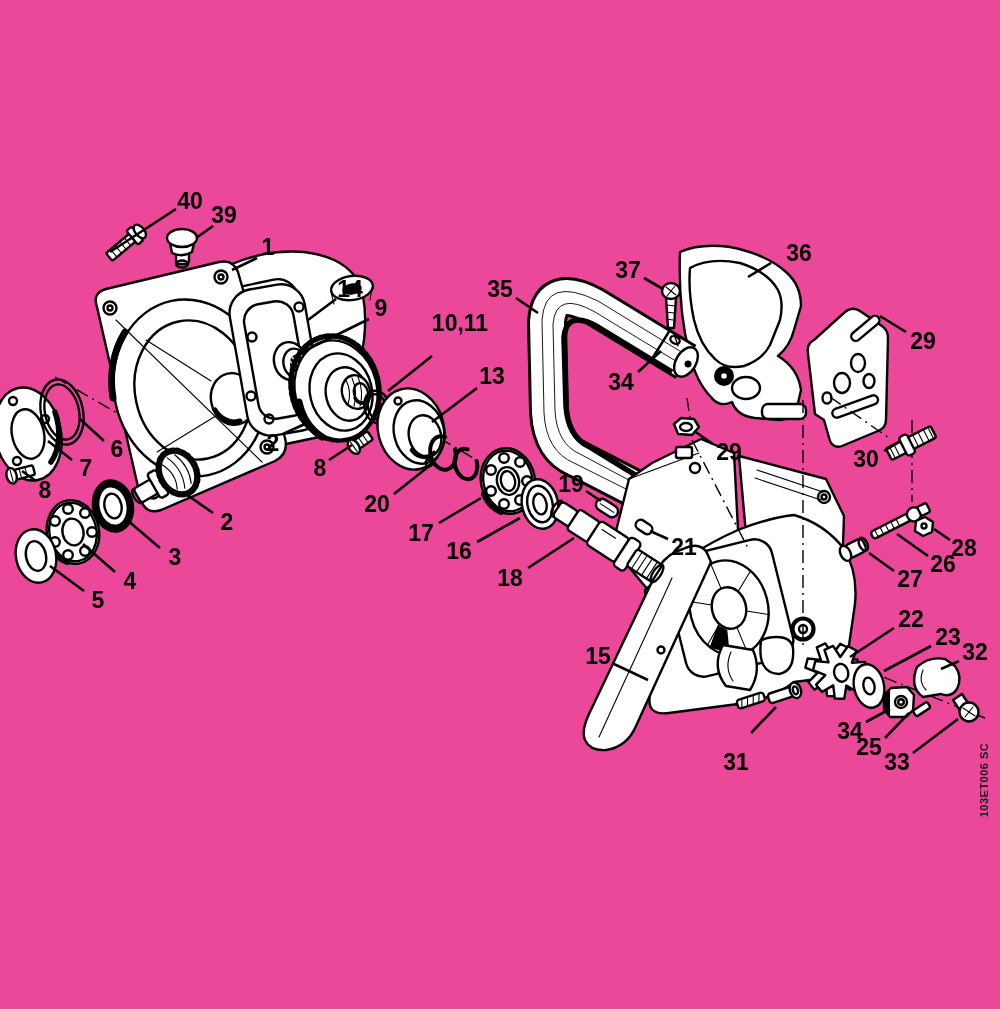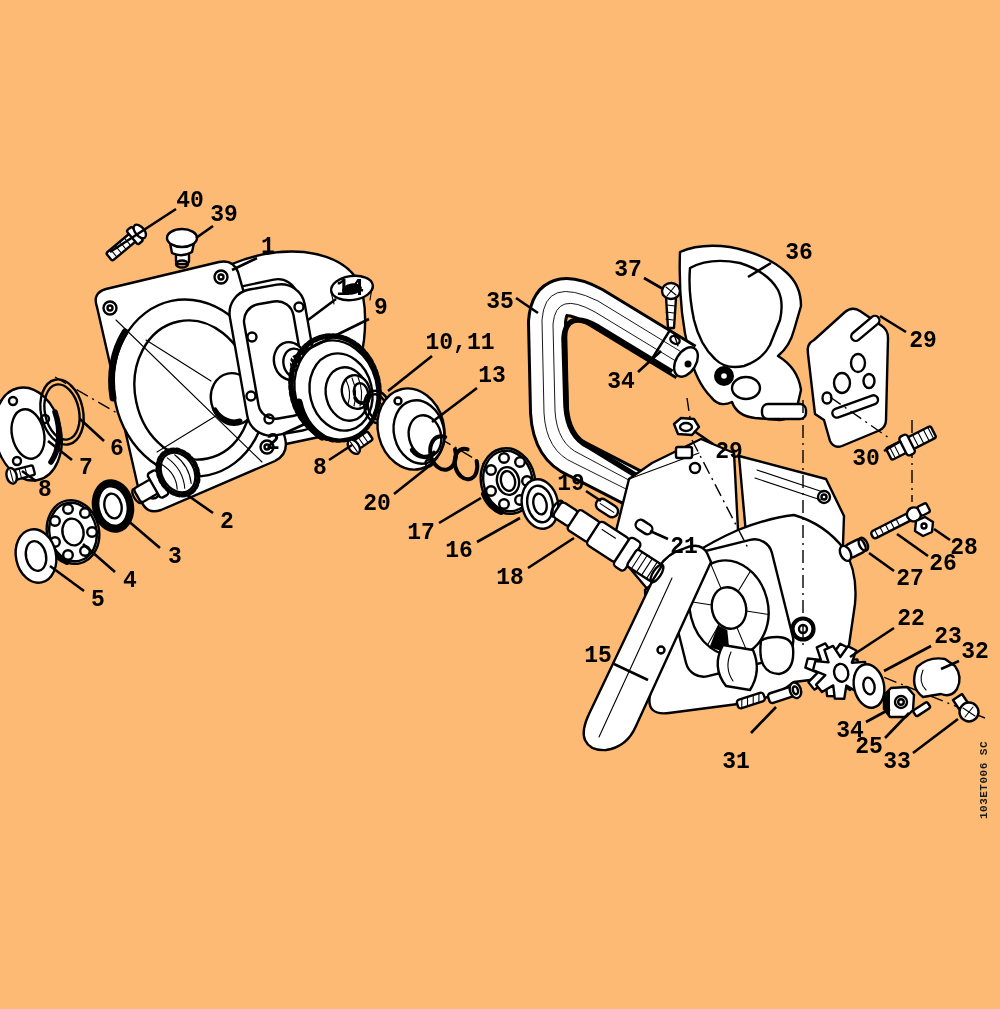--- a/index.html
+++ b/index.html
@@ -1,17 +1,17 @@
 <!DOCTYPE html>
 <html><head>
 <meta charset="utf-8">
 <style>
   html,body{margin:0;padding:0;background:#fff;}
-  .canvas{position:relative;width:1000px;height:1009px;background:#fdba74;overflow:hidden;
-          font-family:Liberation Mono, monospace;}
+  .canvas{position:relative;width:1000px;height:1009px;background:#ec4899;overflow:hidden;
+          font-family:Liberation Sans, sans-serif;}
   svg.layer{position:absolute;left:0;top:0;}
   
   .s{fill:none;stroke:#000;stroke-width:2.4;stroke-linejoin:round;stroke-linecap:round;}
   .w{fill:#fff;stroke:#000;stroke-width:2.4;stroke-linejoin:round;stroke-linecap:round;}
   .k{fill:#000;stroke:none;}
   .t{fill:none;stroke:#000;stroke-width:1.1;stroke-linecap:round;}
   .wh{fill:none;stroke:#fff;stroke-width:1.3;stroke-linecap:round;}
   .axis{fill:none;stroke:#000;stroke-width:1.4;stroke-dasharray:13 5 2 5;}
   #leaders line{stroke:#000;stroke-width:2.6;}
   .callout{position:absolute;transform:translate(-50%,-50%);font-weight:bold;font-size:23px;
@@ -416,38 +416,38 @@
       <line x1="885" y1="738" x2="909" y2="713"></line>
       <line x1="913" y1="753" x2="958" y2="719"></line>
     </svg>
 
 <div id="callouts">
       <div class="callout" style="left: 190px; top: 201px;">40</div>
       <div class="callout" style="left: 224px; top: 215px;">39</div>
       <div class="callout" style="left: 268px; top: 247px;">1</div>
       <div class="callout" style="left: 350px; top: 289px;">14</div>
       <div class="callout" style="left: 381px; top: 308px;">9</div>
-      <div class="callout" style="left: 460px; top: 343px;">10,11</div>
+      <div class="callout" style="left: 460px; top: 323px;">10,11</div>
       <div class="callout" style="left: 492px; top: 376px;">13</div>
       <div class="callout" style="left: 117px; top: 449px;">6</div>
       <div class="callout" style="left: 86px; top: 468px;">7</div>
       <div class="callout" style="left: 45px; top: 490px;">8</div>
       <div class="callout" style="left: 273px; top: 443px;">2</div>
       <div class="callout" style="left: 320px; top: 468px;">8</div>
       <div class="callout" style="left: 227px; top: 522px;">2</div>
       <div class="callout" style="left: 175px; top: 557px;">3</div>
       <div class="callout" style="left: 130px; top: 581px;">4</div>
       <div class="callout" style="left: 98px; top: 600px;">5</div>
       <div class="callout" style="left: 377px; top: 504px;">20</div>
       <div class="callout" style="left: 421px; top: 533px;">17</div>
       <div class="callout" style="left: 459px; top: 551px;">16</div>
       <div class="callout" style="left: 510px; top: 578px;">18</div>
       <div class="callout" style="left: 571px; top: 484px;">19</div>
       <div class="callout" style="left: 684px; top: 547px;">21</div>
-      <div class="callout" style="left: 500px; top: 302px;">35</div>
+      <div class="callout" style="left: 500px; top: 289px;">35</div>
       <div class="callout" style="left: 628px; top: 270px;">37</div>
       <div class="callout" style="left: 799px; top: 253px;">36</div>
       <div class="callout" style="left: 621px; top: 382px;">34</div>
       <div class="callout" style="left: 729px; top: 452px;">29</div>
       <div class="callout" style="left: 923px; top: 341px;">29</div>
       <div class="callout" style="left: 822px; top: 459px; margin-left: 44px;">30</div>
       <div class="callout" style="left: 964px; top: 548px;">28</div>
       <div class="callout" style="left: 943px; top: 564px;">26</div>
       <div class="callout" style="left: 910px; top: 579px;">27</div>
       <div class="callout" style="left: 911px; top: 619px;">22</div>

